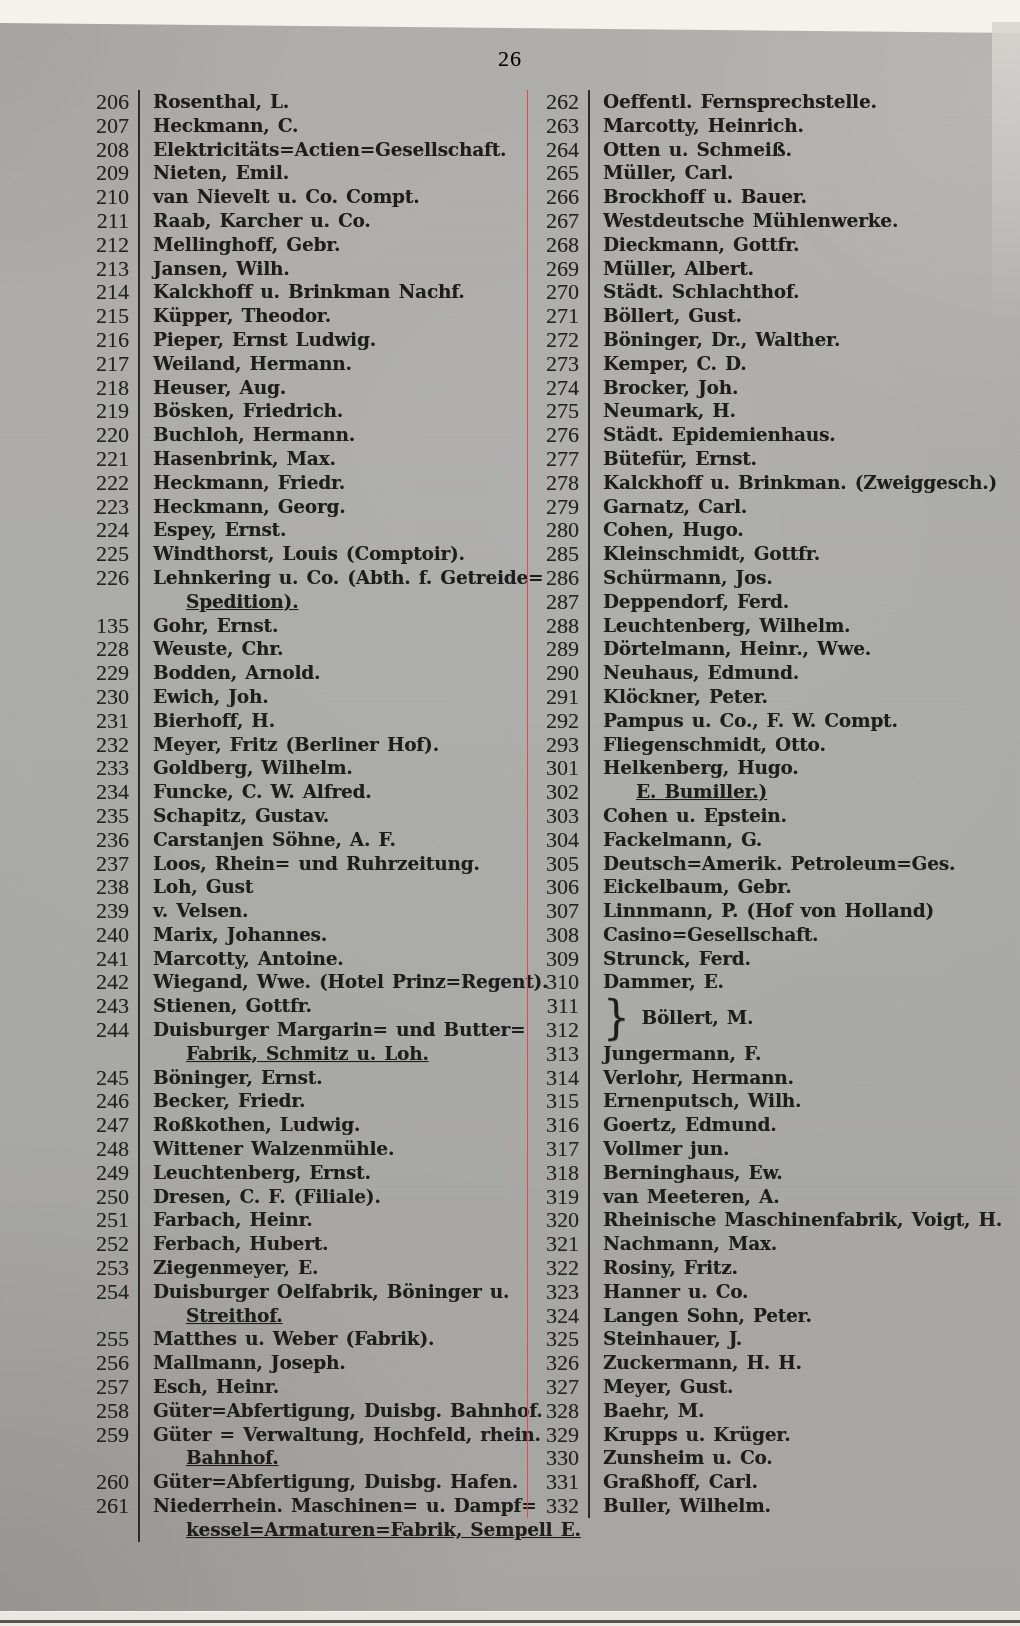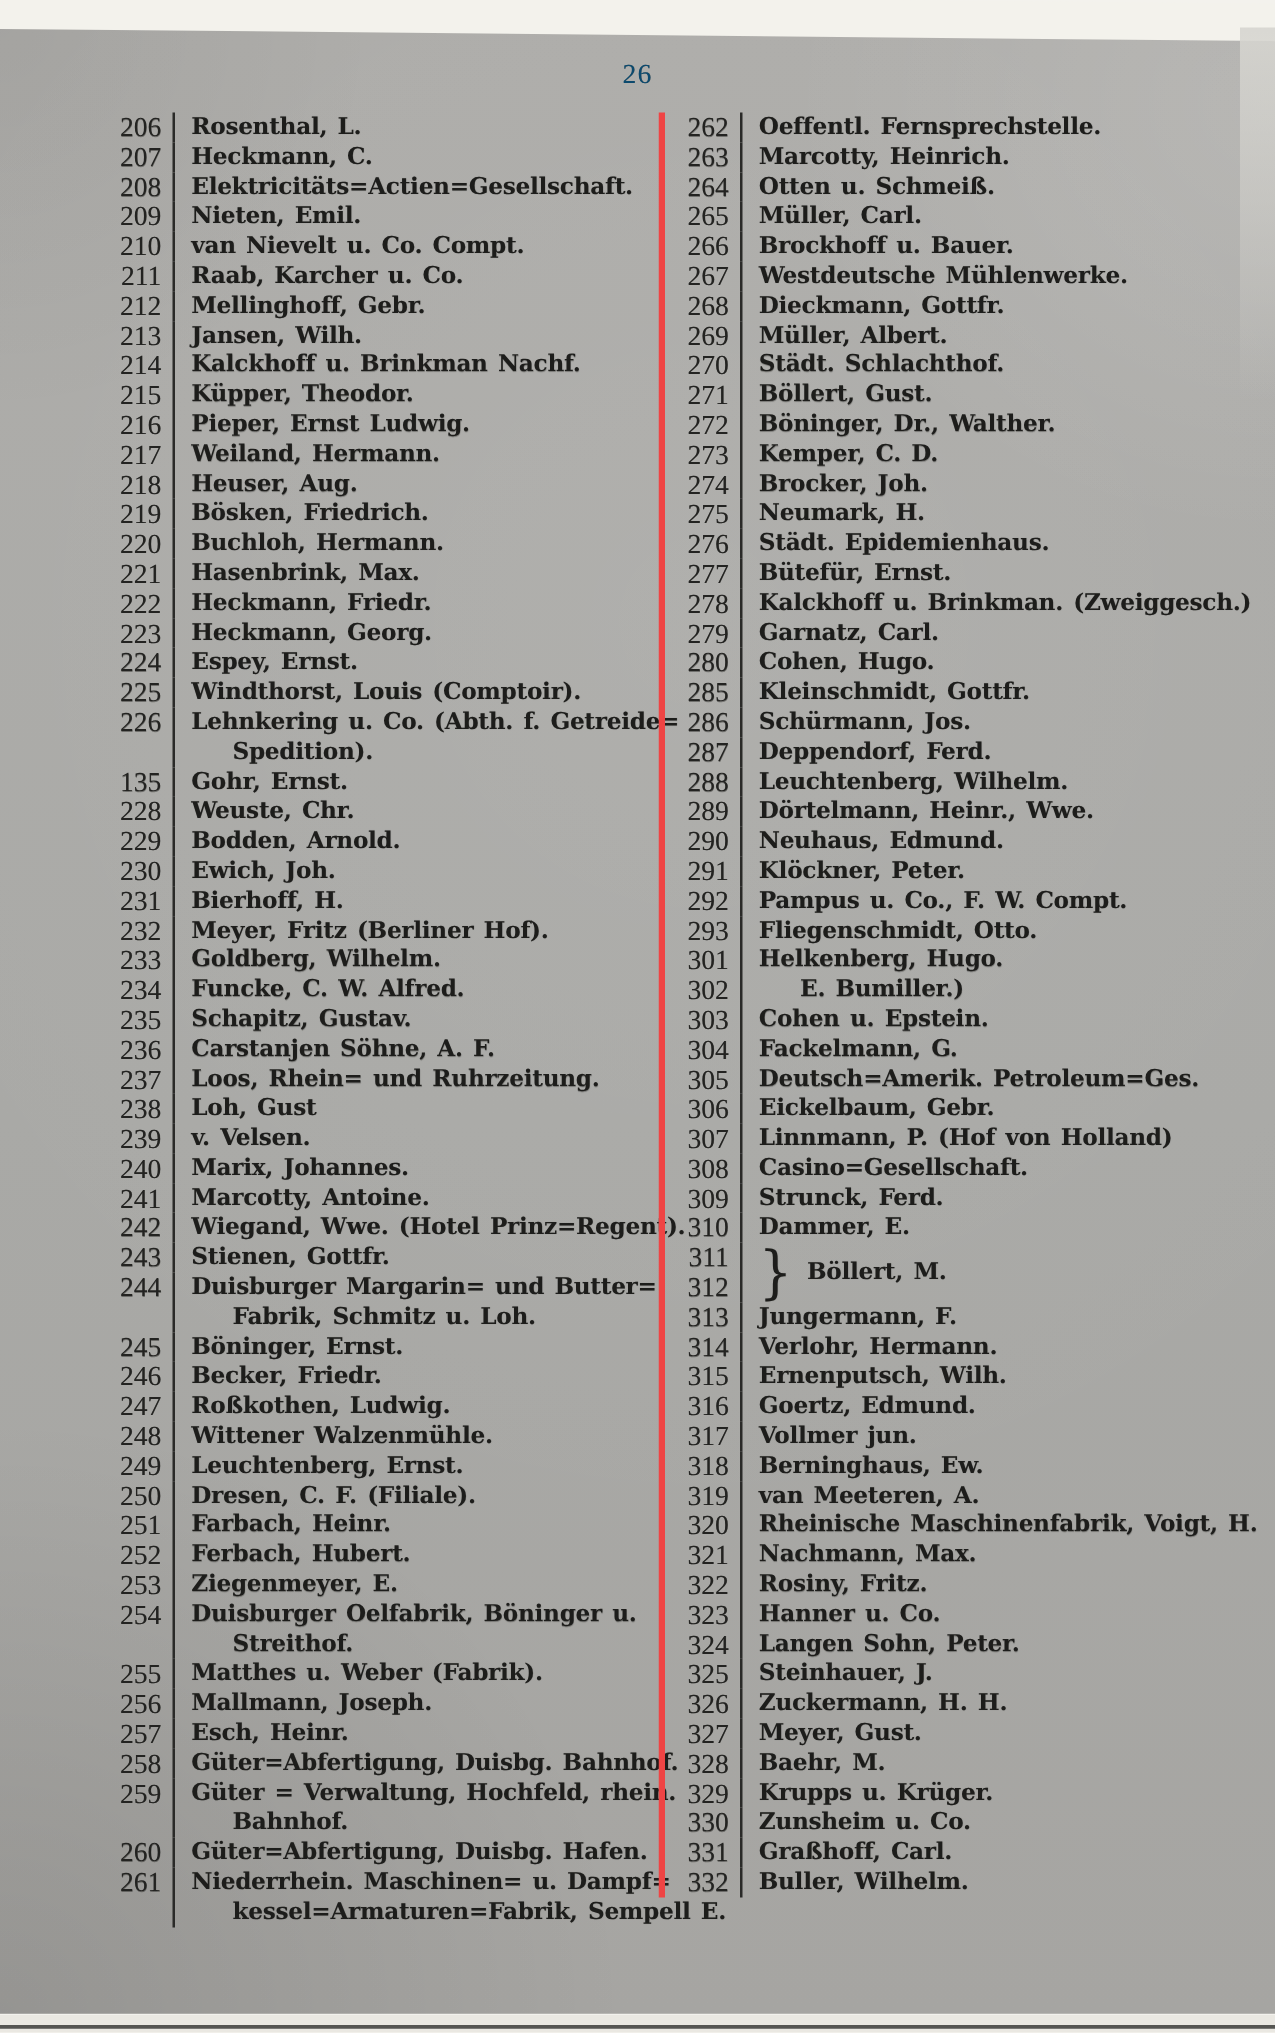--- a/index.html
+++ b/index.html
@@ -27,42 +27,42 @@
   }
   .edge-bottom {
     position:absolute; bottom:0; left:0; right:0; height:14px; background:#eae8e2;
   }
   .book-line {
     position:absolute; bottom:3px; left:0; right:0; height:3px;
     background:#454543; opacity:0.9; filter:blur(0.4px);
   }
   .pageno {
     position:absolute; top:46px; left:0; width:100%; text-align:center;
-    font-size:22px; color:#0c4a6e; letter-spacing:1px;
+    font-size:22px; color:#000000; letter-spacing:1px;
     text-shadow:0.2px 0.2px 0.5px rgba(20,20,18,0.4);
   }
   .col { position:absolute; top:90px; display:flex; flex-direction:column; }
   .col-left  { left:82px;  width:438px; }
-  .col-right { left:527px; width:478px; border-left:5px solid #ef4444; }
+  .col-right { left:527px; width:478px; border-left:1px solid #ef4444; }
   .row { display:flex; align-items:stretch; }
   .num {
     flex:0 0 47px; text-align:right; padding-right:9px;
     border-right:2.5px solid #2a2a28;
     font-family:"Liberation Serif", serif; font-size:22px; line-height:23.8px;
     color:#232321; text-shadow:0.2px 0.2px 0.5px rgba(20,20,18,0.4);
   }
   .col-right .num { flex:0 0 51px; }
   .name {
     padding-left:13px;
     font-family:"DejaVu Serif", serif; font-weight:700; font-size:18.5px;
     line-height:23.8px; color:#1d1d1b; letter-spacing:-0.2px; word-spacing:2px;
     text-shadow:0.2px 0.2px 0.6px rgba(25,25,22,0.35);
   }
   .line { white-space:nowrap; }
-  .line.wrap { padding-left:33px; }
+  .line.wrap { padding-left:33px;text-decoration:underline; }
   .brace-row .num  { display:flex; flex-direction:column; justify-content:space-between; }
   .brace-row .name { display:flex; align-items:center; }
   .brace {
     font-family:"DejaVu Serif", serif; font-weight:400; font-size:42px;
     line-height:1; margin-right:12px; transform:scaleY(1.1); color:#1d1d1b;
   }
 </style>
 </head>
 <body>
 

